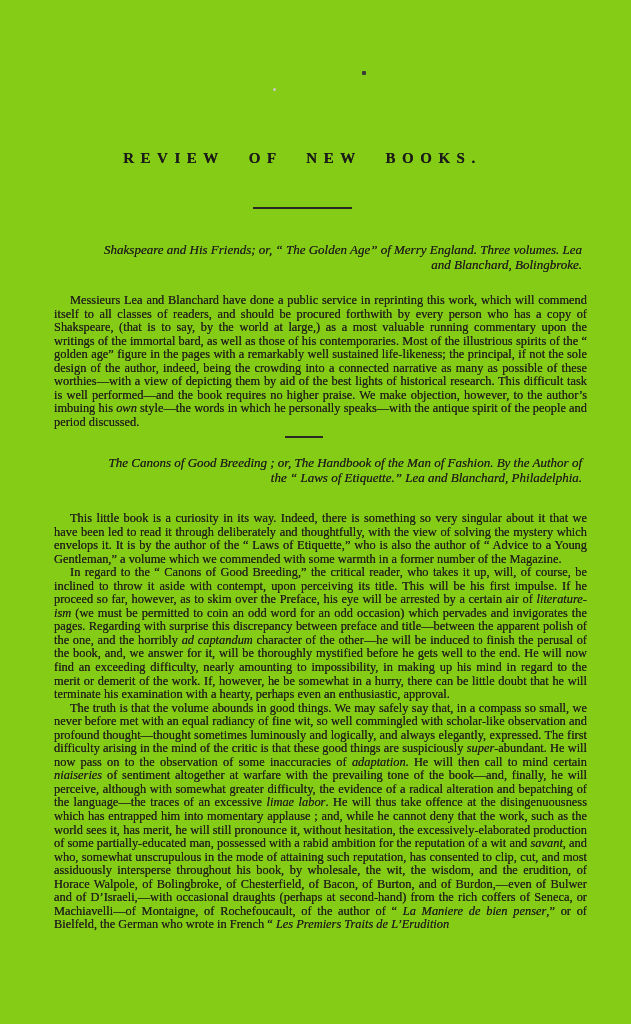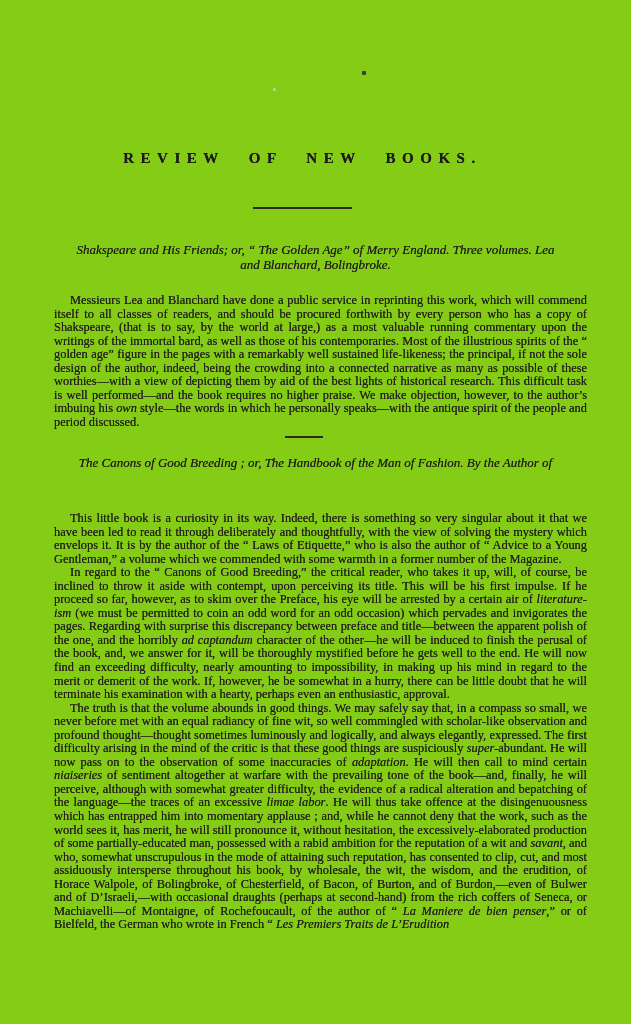--- a/index.html
+++ b/index.html
@@ -36,21 +36,21 @@
     background: #2b2926;
   }
   .divider-1 { top: 207px; left: 253px; width: 99px; }
   .divider-2 { top: 436px; left: 285px; width: 38px; }
   .heading {
     position: absolute;
     left: 49px; width: 533px;
     font-style: italic;
     font-size: 13px;
     line-height: 14.6px;
-    text-align: center;
+    text-align: right;
     color: #222019;
   }
   .heading-1 { top: 243px; }
   .heading-2 { top: 456px; }
   .body-block {
     position: absolute;
     left: 54px; width: 533px;
     font-size: 12.4px;
     line-height: 13.55px;
     text-align: justify;
@@ -81,20 +81,21 @@
   </div>
 
   <div class="body-block body-1">
     <p><span>Messieurs Lea and Blanchard have done a public service in reprinting this work, which will commend itself to all classes of readers, and should be procured forthwith by every person who has a copy of Shakspeare, (that is to say, by the world at large,) as a most valuable running commentary upon the writings of the immortal bard, as well as those of his contemporaries.  Most of the illustrious spirits of the “ golden age” figure in the pages with a remarkably well sustained life-likeness; the principal, if not the sole design of the author, indeed, being the crowding into a connected narrative as many as possible of these worthies—with a view of depicting them by aid of the best lights of historical research.  This difficult task is well performed—and the book requires no higher praise. We make objection, however, to the author’s imbuing his </span><i>own</i><span> style—the words in which he personally speaks—with the antique spirit of the people and period discussed.</span></p>
   </div>
 
   <div class="divider divider-2"></div>
 
   <div class="heading heading-2">
     <div>The Canons of Good Breeding ; or, The Handbook of the Man of Fashion.  By the Author of</div>
+    <div>the “ Laws of Etiquette.”  Lea and Blanchard, Philadelphia.</div>
   </div>
 
   <div class="body-block body-2">
     <p><span>This little book is a curiosity in its way.  Indeed, there is something so very singular about it that we have been led to read it through deliberately and thoughtfully, with the view of solving the mystery which envelops it.  It is by the author of the “ Laws of Etiquette,” who is also the author of “ Advice to a Young Gentleman,” a volume which we commended with some warmth in a former number of the Magazine.</span></p>
     <p><span>In regard to the “ Canons of Good Breeding,” the critical reader, who takes it up, will, of course, be inclined to throw it aside with contempt, upon perceiving its title.  This will be his first impulse. If he proceed so far, however, as to skim over the Preface, his eye will be arrested by a certain air of </span><i>literature-ism</i><span> (we must be permitted to coin an odd word for an odd occasion) which pervades and invigorates the pages.  Regarding with surprise this discrepancy between preface and title—between the apparent polish of the one, and the horribly </span><i>ad captandum</i><span> character of the other—he will be induced to finish the perusal of the book, and, we answer for it, will be thoroughly mystified before he gets well to the end.  He will now find an exceeding difficulty, nearly amounting to impossibility, in making up his mind in regard to the merit or demerit of the work.  If, however, he be somewhat in a hurry, there can be little doubt that he will terminate his examination with a hearty, perhaps even an enthusiastic, approval.</span></p>
     <p><span>The truth is that the volume abounds in good things.  We may safely say that, in a compass so small, we never before met with an equal radiancy of fine wit, so well commingled with scholar-like observation and profound thought—thought sometimes luminously and logically, and always elegantly, expressed.  The first difficulty arising in the mind of the critic is that these good things are suspiciously </span><i>super</i><span>-abundant.  He will now pass on to the observation of some inaccuracies of </span><i>adaptation</i><span>.  He will then call to mind certain </span><i>niaiseries</i><span> of sentiment altogether at warfare with the prevailing tone of the book—and, finally, he will perceive, although with somewhat greater difficulty, the evidence of a radical alteration and bepatching of the language—the traces of an excessive </span><i>limae labor</i><span>.  He will thus take offence at the disingenuousness which has entrapped him into momentary applause ; and, while he cannot deny that the work, such as the world sees it, has merit, he will still pronounce it, without hesitation, the excessively-elaborated production of some partially-educated man, possessed with a rabid ambition for the reputation of a wit and </span><i>savant</i><span>, and who, somewhat unscrupulous in the mode of attaining such reputation, has consented to clip, cut, and most assiduously intersperse throughout his book, by wholesale, the wit, the wisdom, and the erudition, of Horace Walpole, of Bolingbroke, of Chesterfield, of Bacon, of Burton, and of Burdon,—even of Bulwer and of D’Israeli,—with occasional draughts (perhaps at second-hand) from the rich coffers of Seneca, or Machiavelli—of Montaigne, of Rochefoucault, of the author of “ </span><i>La Maniere de bien penser</i><span>,” or of Bielfeld, the German who wrote in French “ </span><i>Les Premiers Traits de L’Erudition</i></p>
   </div>
 </div>
 
 </body></html>

